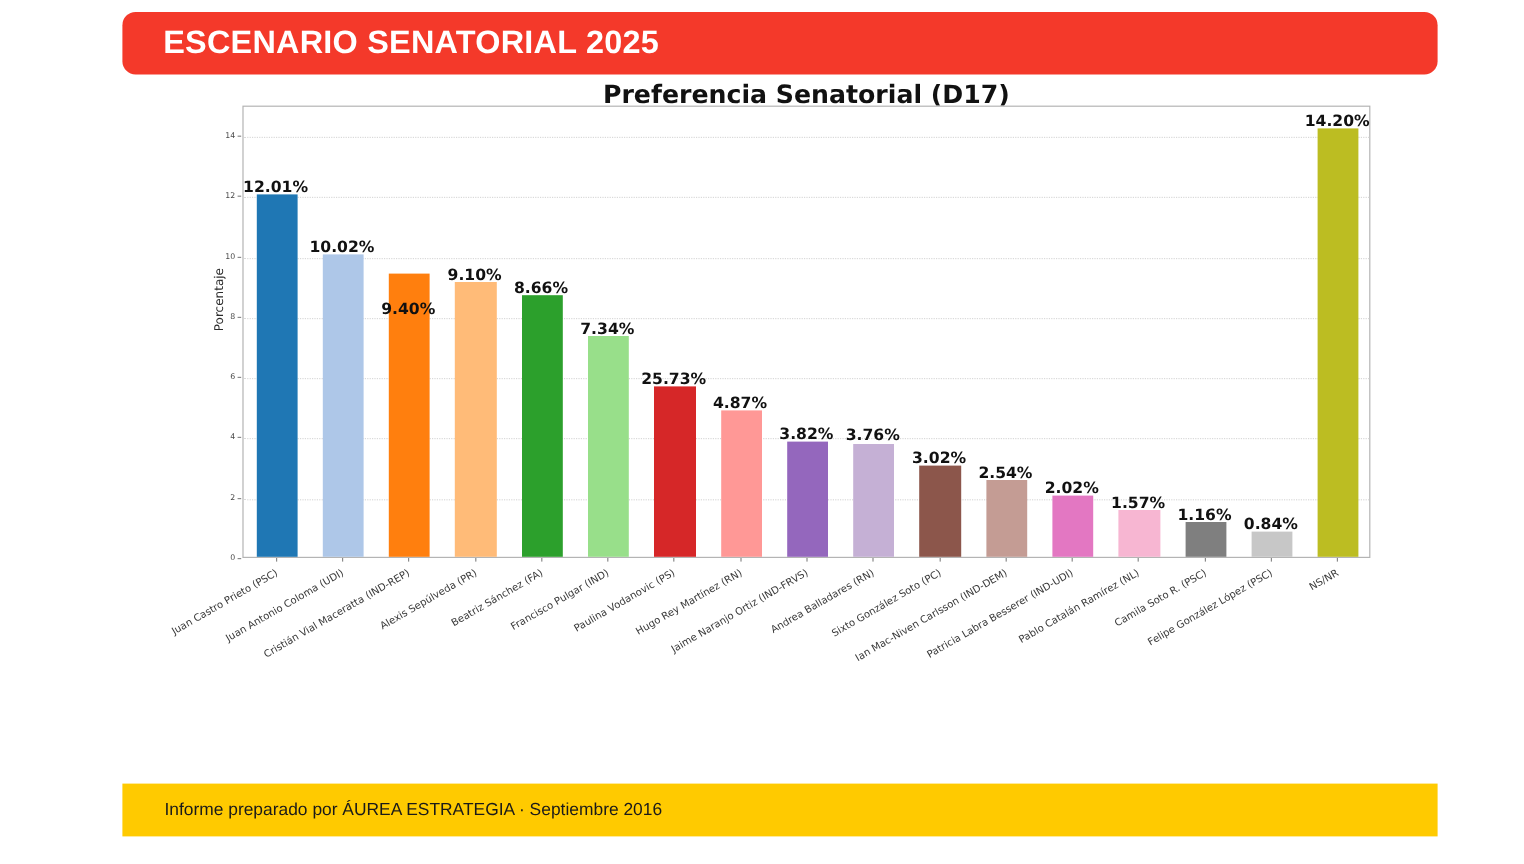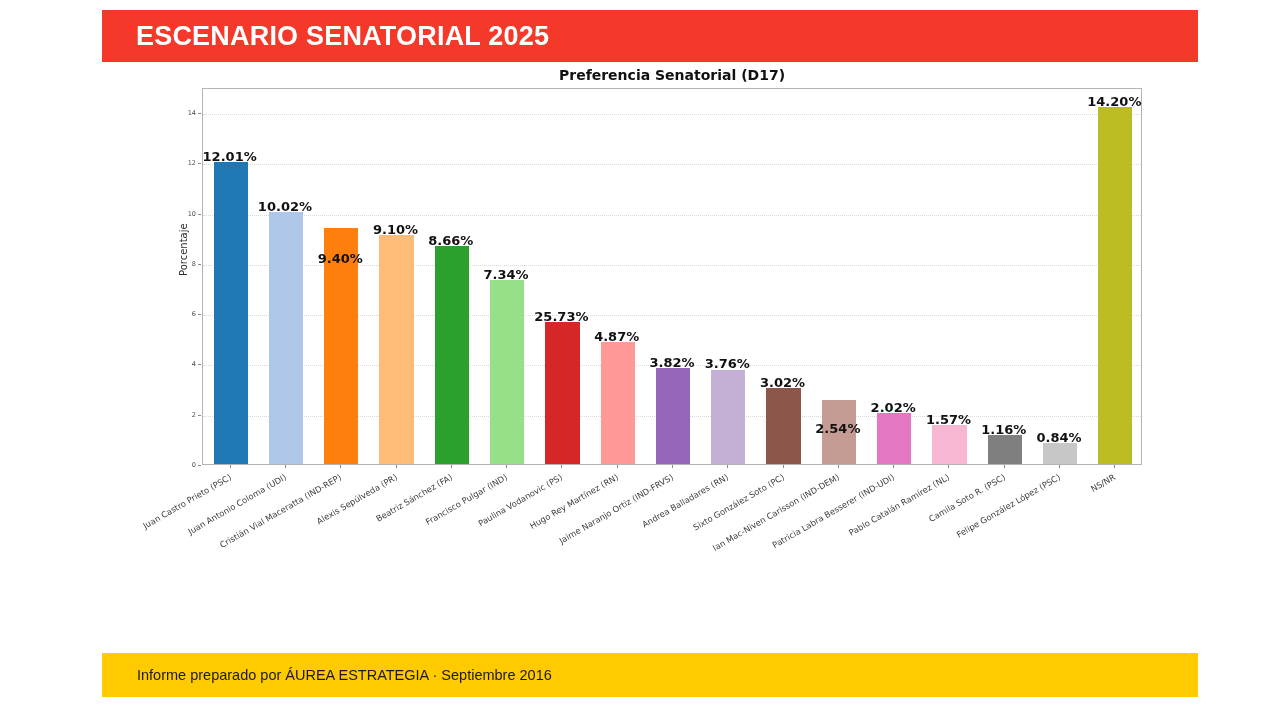--- a/index.html
+++ b/index.html
@@ -16,20 +16,21 @@
   }
 
   
   #header-band {
     position: absolute;
     left: 102px;
     top: 10px;
     width: 1096px;
     height: 52px;
     background: #f4392a;
+    border-radius: 11px;
   }
   #header-title {
     position: absolute;
     left: 34px;
     top: 50%;
     transform: translateY(-50%);
     color: #ffffff;
     font-size: 27px;
     font-weight: bold;
     letter-spacing: 0.2px;
@@ -62,21 +63,21 @@
     top: 62px;
     width: 1270px;
     height: 560px;
   }
   #chart-title {
     position: absolute;
     left: 202px;
     top: 5px;
     width: 940px;
     text-align: center;
-    font-size: 14px;
+    font-size: 21px;
     font-weight: bold;
     color: #111111;
     font-family: "DejaVu Sans", sans-serif;
   }
 
   
   #plot-area {
     position: absolute;
     left: 202px;
     top: 26px;
@@ -216,21 +217,21 @@
       <div class="bar-value" style="width: 60px; left: 254.941px; top: 137.164px;">10.02%</div>
       <div class="bar-value" style="width: 60px; left: 310.235px; top: 152.747px; margin-top: 36px;">9.40%</div>
       <div class="bar-value" style="width: 60px; left: 365.529px; top: 160.287px;">9.10%</div>
       <div class="bar-value" style="width: 60px; left: 420.824px; top: 171.345px;">8.66%</div>
       <div class="bar-value" style="width: 60px; left: 476.118px; top: 204.521px;">7.34%</div>
       <div class="bar-value" style="width: 60px; left: 531.412px; top: 246.745px;">25.73%</div>
       <div class="bar-value" style="width: 60px; left: 586.706px; top: 266.601px;">4.87%</div>
       <div class="bar-value" style="width: 60px; left: 642px; top: 292.991px; text-align: center;">3.82%</div>
       <div class="bar-value" style="width: 60px; left: 697.294px; top: 294.499px;">3.76%</div>
       <div class="bar-value" style="width: 60px; left: 752.588px; top: 313.097px;">3.02%</div>
-      <div class="bar-value" style="width: 60px; left: 807.882px; top: 325.161px; margin-top: 34px;">2.54%</div>
+      <div class="bar-value" style="width: 60px; left: 807.882px; top: 325.161px;">2.54%</div>
       <div class="bar-value" style="width: 60px; left: 863.176px; top: 338.231px;">2.02%</div>
       <div class="bar-value" style="width: 60px; left: 918.471px; top: 349.541px;">1.57%</div>
       <div class="bar-value" style="width: 60px; left: 973.765px; top: 359.845px;">1.16%</div>
       <div class="bar-value" style="width: 60px; left: 1029.06px; top: 367.888px;">0.84%</div>
       <div class="bar-value" style="width: 60px; left: 1084.35px; top: 32.1067px;">14.20%</div>
     </div>
   <div id="xticks-container">
       <div class="xtick-mark" style="left: 229.647px;"></div>
       <div class="xtick-label" style="left: 227.647px; top: 410px; transform: translateX(-100%) rotate(-30deg); transform-origin: right top;">Juan Castro Prieto (PSC)</div>
       <div class="xtick-mark" style="left: 284.941px;"></div>

